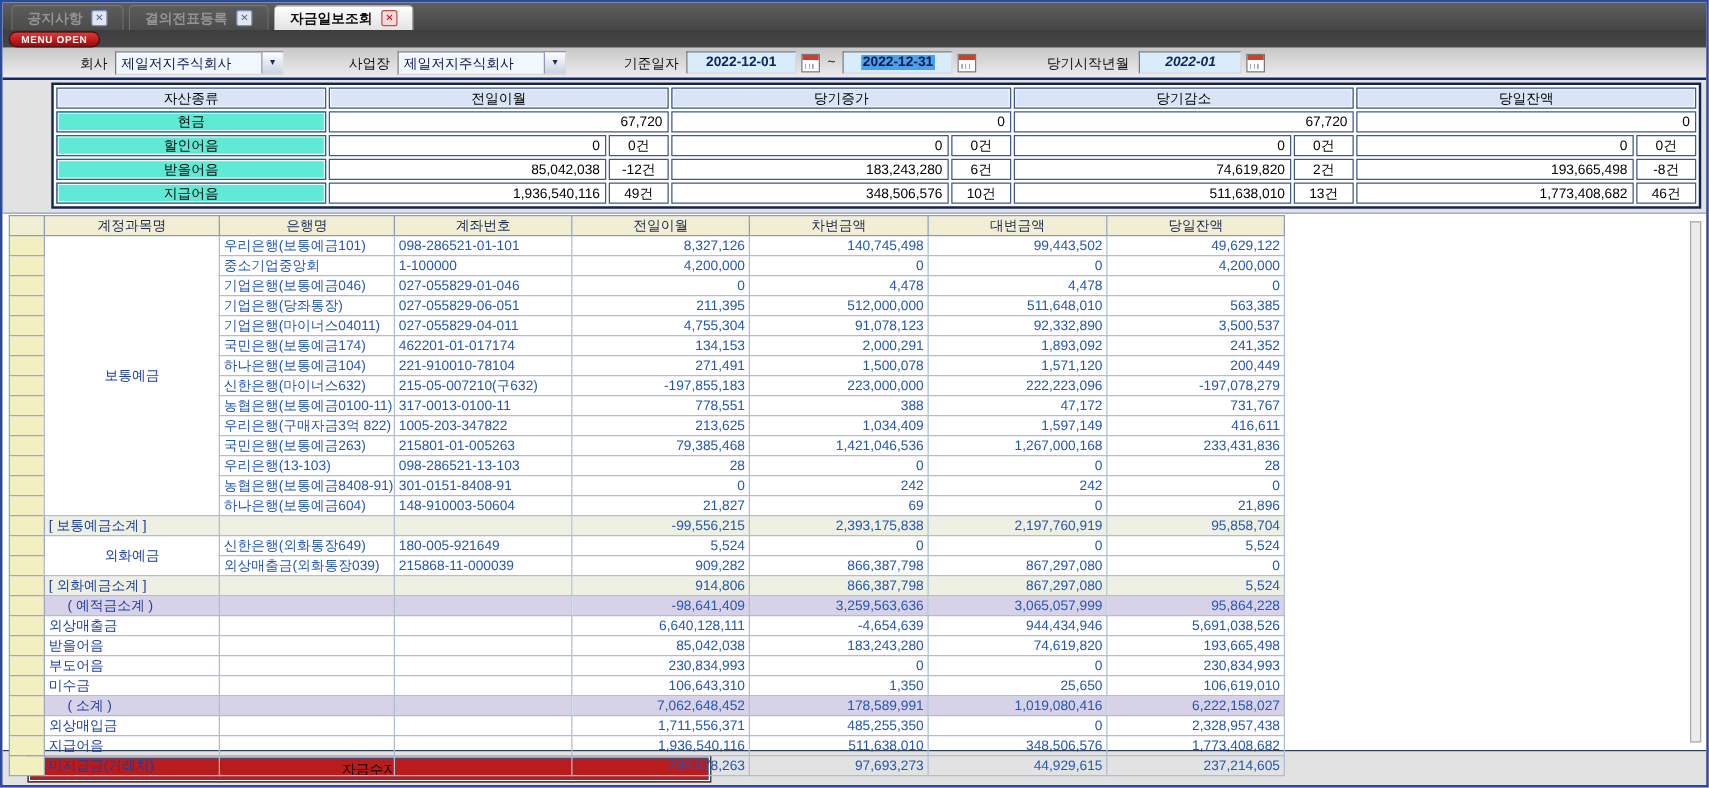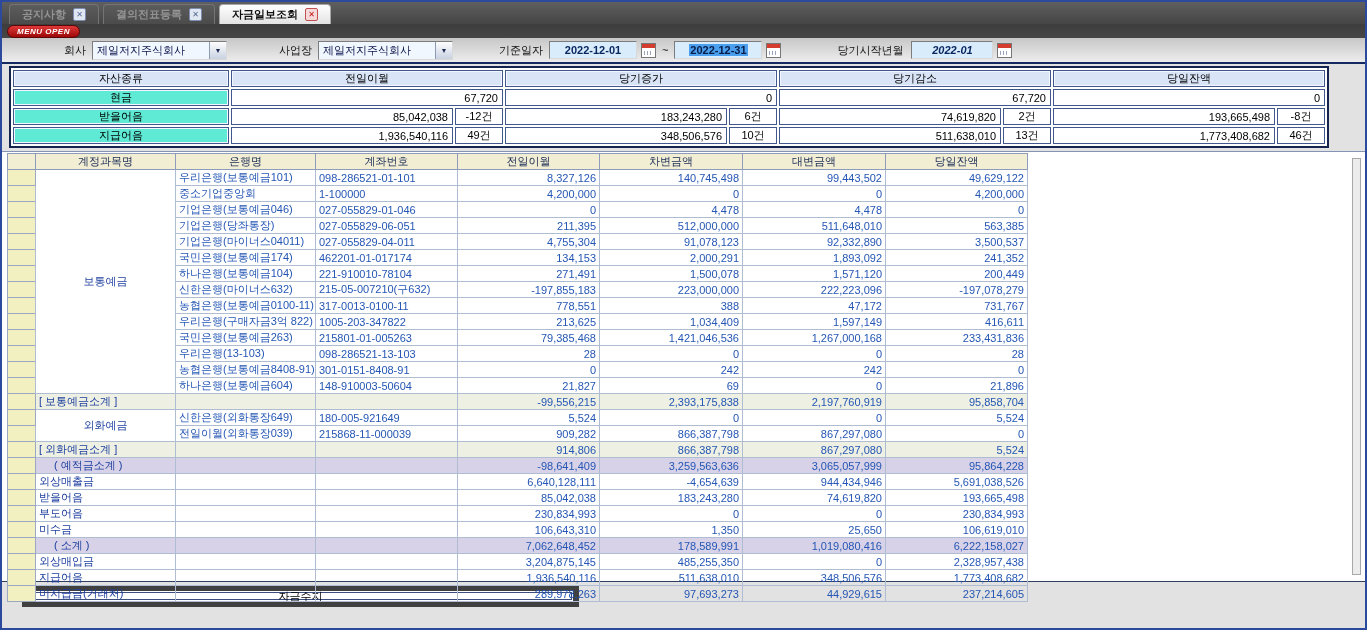--- a/index.html
+++ b/index.html
@@ -14,38 +14,38 @@
        border:1px solid #747474;border-bottom:none;border-radius:4px 4px 0 0;
        background:linear-gradient(#5c5c5c,#4b4b4b);color:#949494;font-weight:bold;cursor:default;}
   .tab.active{background:linear-gradient(#ffffff,#e3e3e3);color:#101010;border-color:#a8a8a8;}
   .tabclose{width:11px;height:11px;border-radius:2px;font-size:8px;line-height:11px;text-align:center;
             background:#dfe7f3;border:1px solid #7d8eb0;color:#53688e;font-weight:bold;}
   .tab.active .tabclose{background:#f7d9d9;border-color:#c05050;color:#bb1414;}
   
   .menubar{height:14px;background:linear-gradient(#3d3d3d,#464646);position:relative;}
   .menu-open{position:absolute;left:5px;top:1px;height:11px;line-height:11px;padding:0 9px;
              background:linear-gradient(#e03a3a,#9c0808);border:1px solid #5e0404;border-radius:7px;
-             color:#fff;font-size:8px;font-weight:bold;font-style:italic;letter-spacing:.5px;}
+             color:#fff;font-size:8px;font-weight:bold;letter-spacing:.5px;}
   
   .filterbar{height:24px;background:linear-gradient(#c7c7c7,#ededed);border-bottom:2px solid #152a63;
              display:flex;align-items:center;}
   .flabel{color:#101010;}
   .fsel{height:17px;display:flex;align-items:stretch;border:1px solid;border-color:#7c7c7c #d8d8d8 #d8d8d8 #7c7c7c;background:#f0f7ff;}
   .fsel .sval{width:112px;display:flex;align-items:center;padding-left:4px;color:#08124a;}
   .fsel .arrow{width:16px;background:linear-gradient(#fdfdfd,#c9d2e2);border-left:1px solid #8c9ab4;
                display:flex;align-items:center;justify-content:center;font-size:7px;color:#1c2a55;}
   .fdate{height:16px;border:1px solid;border-color:#7c7c7c #d8d8d8 #d8d8d8 #7c7c7c;background:#d9ecfc;
          display:flex;align-items:center;justify-content:center;color:#0a2860;font-weight:bold;}
   .fdate .hl{background:#4aa0ee;color:#071c46;padding:0 1px;}
   .cal{width:13px;height:13px;border:1px solid #777;background:#fff;position:relative;display:inline-block;}
   .cal:before{content:"";position:absolute;left:0;top:0;right:0;height:4px;background:#d43c2e;}
   .cal:after{content:"";position:absolute;left:2px;bottom:2px;width:7px;height:4px;
              background:repeating-linear-gradient(90deg,#9aa4b8 0 1px,transparent 1px 3px);}
   
-  .summary-wrap{padding:2px 0 0 7px;}
+  .summary-wrap{padding:2px 0 0 7px;margin-left:32px;}
   table.summary{border-collapse:separate;border-spacing:2px;background:#fff;border:2px solid #15244f;}
   table.summary td{border:1px solid #42578c;height:13px;padding:0 4px;background:#fff;white-space:nowrap;}
   table.summary .s-head{background:#d9e5f7;text-align:center;box-shadow:inset 0 0 0 1px #f2f7ff;}
   table.summary .s-label{background:#5eead4;text-align:center;box-shadow:inset 0 0 0 1px #f2f7ff;}
   table.summary .s-amt{text-align:right;}
   table.summary .s-cnt{text-align:center;}
   
   .gridwrap{position:relative;margin-top:3px;height:429px;background:#fff;
             border-top:1px solid #8594b5;border-bottom:1px solid #30405f;}
   table.grid{border-collapse:collapse;table-layout:fixed;margin:1px 0 0 5px;width:1020px;}
@@ -54,21 +54,21 @@
   table.grid .g-sel{background:#f2efc1;border-color:#9aa8c4;}
   table.grid .g-group{color:#1c3e9e;vertical-align:middle;text-align:center;margin-left:33px;}
   table.grid .g-acct{color:#1c3e9e;text-align:left;}
   table.grid .g-num{text-align:right;}
   table.grid tr.subtotal td{background:#edf0e3;}
   table.grid tr.total td{background:#d8d2e8;padding-left:18px;}
   table.grid tr.subtotal td.g-sel, table.grid tr.total td.g-sel{background:#f2efc1;}
   .vscroll{position:absolute;right:4px;top:6px;bottom:6px;width:7px;background:#ececec;border:1px solid #a8a8a8;}
   
   .footer{display:flex;margin:3px 0 0 20px;gap:3px;height:22px;}
-  .f-label{width:545px;background:#ffffff;border:6px solid #404040;box-shadow:inset 0 0 0 1px #fff,inset 0 0 0 2px #3c4c7c;
+  .f-label{width:545px;background:#b91c1c;border:1px solid #404040;box-shadow:inset 0 0 0 1px #fff,inset 0 0 0 2px #3c4c7c;
            display:flex;align-items:center;justify-content:center;color:#000;}
   .f-val{border:6px solid #1d4ed8;background:#fff;display:flex;align-items:center;justify-content:flex-end;
          padding-right:2px;color:#1a1a1a;margin-top:44px;}
   .f-v0{width:225px;}.f-v1{width:200px;}.f-v2{width:164px;}.f-v3{width:168px;}
 </style>
 </head>
 <body>
 
 <div class="window">
 
@@ -137,20 +137,31 @@
           <td class="s-head" colspan="2">당일잔액</td>
         </tr>
       </tbody>
       <tbody>
           <tr>
             <td class="s-label">현금</td>
             <td class="s-amt" colspan="2">67,720</td>
             <td class="s-amt" colspan="2">0</td>
             <td class="s-amt" colspan="2">67,720</td>
             <td class="s-amt" colspan="2">0</td>
+          </tr>
+          <tr>
+            <td class="s-label">할인어음</td>
+            <td class="s-amt">0</td>
+            <td class="s-cnt">0건</td>
+            <td class="s-amt">0</td>
+            <td class="s-cnt">0건</td>
+            <td class="s-amt">0</td>
+            <td class="s-cnt">0건</td>
+            <td class="s-amt">0</td>
+            <td class="s-cnt">0건</td>
           </tr>
           <tr>
             <td class="s-label">받을어음</td>
             <td class="s-amt">85,042,038</td>
             <td class="s-cnt">-12건</td>
             <td class="s-amt">183,243,280</td>
             <td class="s-cnt">6건</td>
             <td class="s-amt">74,619,820</td>
             <td class="s-cnt">2건</td>
             <td class="s-amt">193,665,498</td>
@@ -338,21 +349,21 @@
             <td class="g-group" rowspan="2">외화예금</td>
             <td class="g-bank">신한은행(외화통장649)</td>
             <td class="g-accno">180-005-921649</td>
             <td class="g-num">5,524</td>
             <td class="g-num">0</td>
             <td class="g-num">0</td>
             <td class="g-num">5,524</td>
           </tr>
           <tr>
             <td class="g-sel"></td>
-            <td class="g-bank">전일이월(외화통장039)</td>
+            <td class="g-bank">외상매출금(외화통장039)</td>
             <td class="g-accno">215868-11-000039</td>
             <td class="g-num">909,282</td>
             <td class="g-num">866,387,798</td>
             <td class="g-num">867,297,080</td>
             <td class="g-num">0</td>
           </tr>
           <tr class="subtotal">
             <td class="g-sel"></td>
             <td class="g-acct">[ 외화예금소계 ]</td>
             <td class="g-bank"></td>
@@ -420,21 +431,21 @@
             <td class="g-num">7,062,648,452</td>
             <td class="g-num">178,589,991</td>
             <td class="g-num">1,019,080,416</td>
             <td class="g-num">6,222,158,027</td>
           </tr>
           <tr>
             <td class="g-sel"></td>
             <td class="g-acct">외상매입금</td>
             <td class="g-bank"></td>
             <td class="g-accno"></td>
-            <td class="g-num">3,204,875,145</td>
+            <td class="g-num">1,711,556,371</td>
             <td class="g-num">485,255,350</td>
             <td class="g-num">0</td>
             <td class="g-num">2,328,957,438</td>
           </tr>
           <tr>
             <td class="g-sel"></td>
             <td class="g-acct">지급어음</td>
             <td class="g-bank"></td>
             <td class="g-accno"></td>
             <td class="g-num">1,936,540,116</td>

